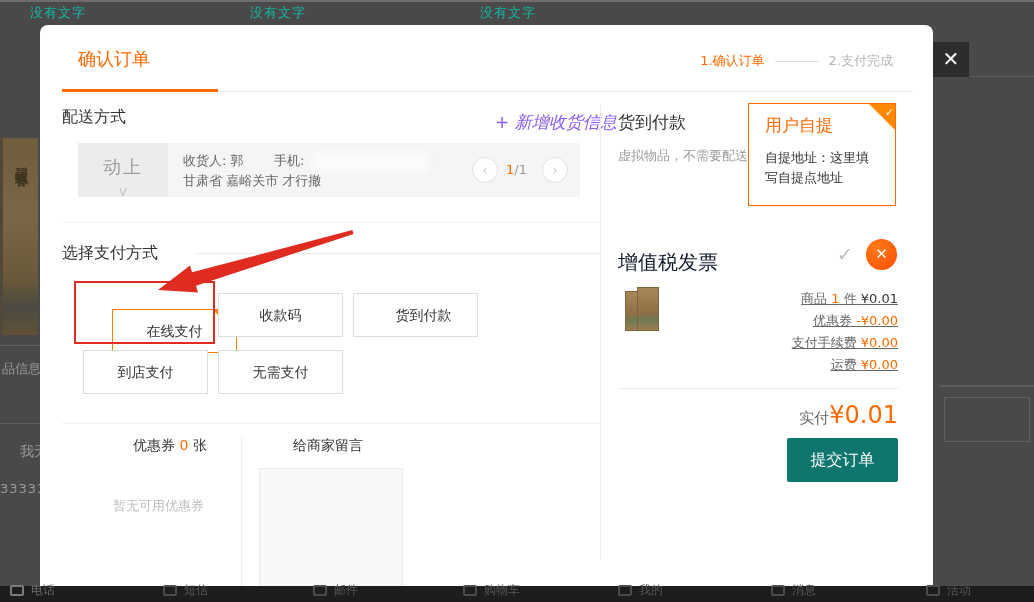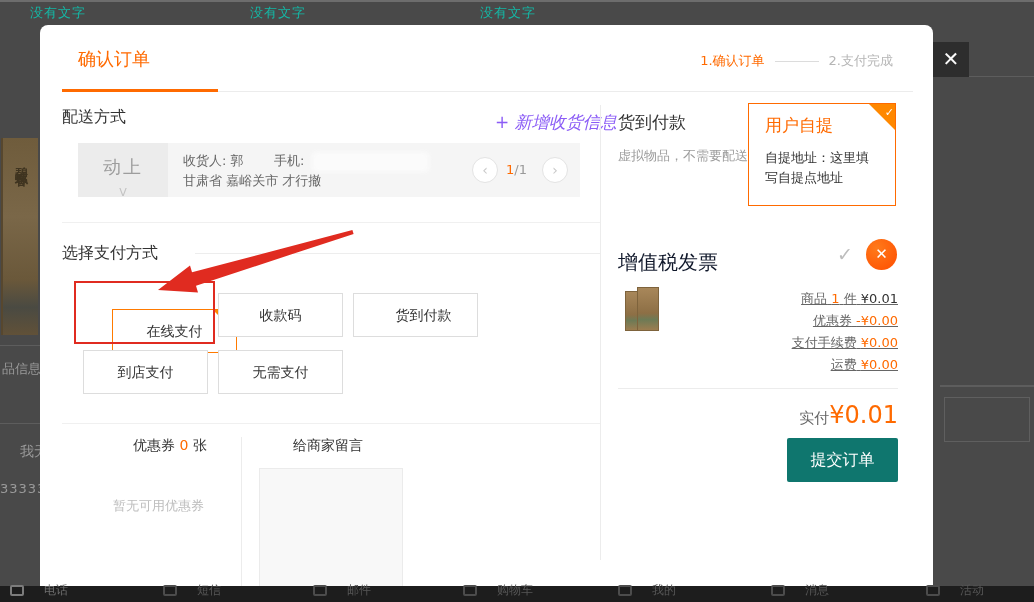--- a/index.html
+++ b/index.html
@@ -15,21 +15,21 @@
   .bg-line { background:#5d5d5d; height:1px; }
   .bg-box { border:1px solid #5f5f5f; }
   .bg-product { left:1px; top:138px; width:37px; height:197px;
     background:linear-gradient(180deg,#6f5c3c 0%,#7a6748 40%,#6a583a 72%,#4a4a42 86%,#615138 100%);
     border-left:2px solid #57472e; }
   .bg-product .vtext { position:absolute; left:9px; top:18px; writing-mode:vertical-rl;
     font-size:13px; color:#3e3categories320; color:#3f3420; letter-spacing:4px; font-weight:bold; }
 
   
   .taskbar { left:0; top:586px; width:1034px; height:16px; background:#1d1d1d; }
-  .tb-item { position:absolute; top:-4px; display:flex; align-items:center; gap:20px; color:#555; font-size:12px; }
+  .tb-item { position:absolute; top:-4px; display:flex; align-items:center; gap:7px; color:#555; font-size:12px; }
   .tb-ico { display:inline-block; width:14px; height:11px; border:2px solid #4c4c4c; border-radius:2px; }
   .tb-ico.lite { border-color:#7c7c7c; }
   .tb-label { color:#565656; }
 
   
   #modal { left:40px; top:25px; width:893px; height:561px; background:#fff;
     border-radius:8px 8px 0 0; overflow:hidden; }
   .m-title { left:38px; top:22px; font-size:18px; color:#ff6a00; }
   .tab-underline { left:22px; top:64px; width:156px; height:3px; background:#ff6a00; z-index:2; }
   .header-divider { left:22px; top:66px; width:851px; height:1px; background:#ececec; }

